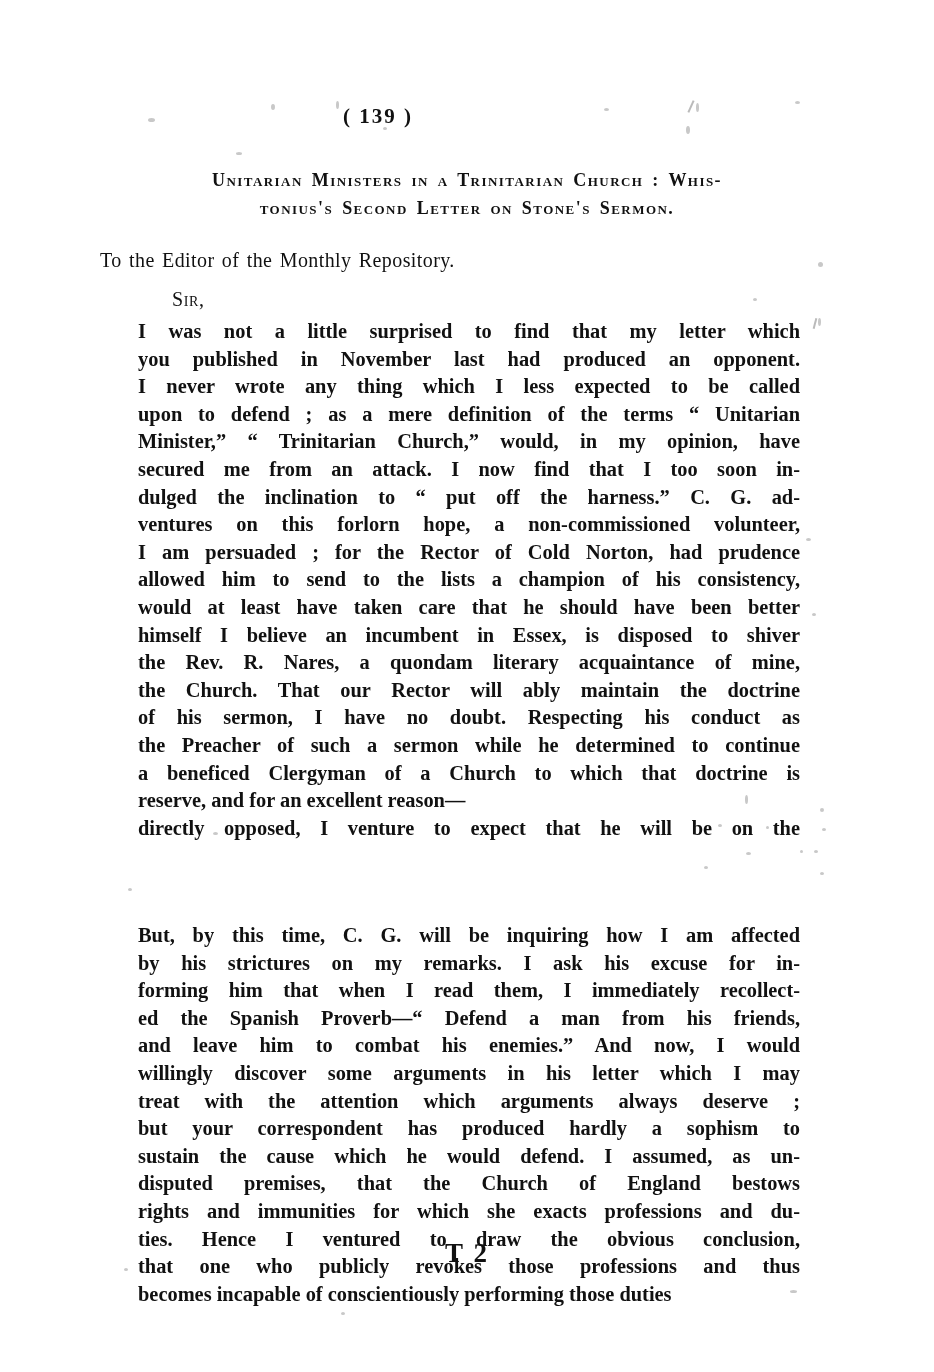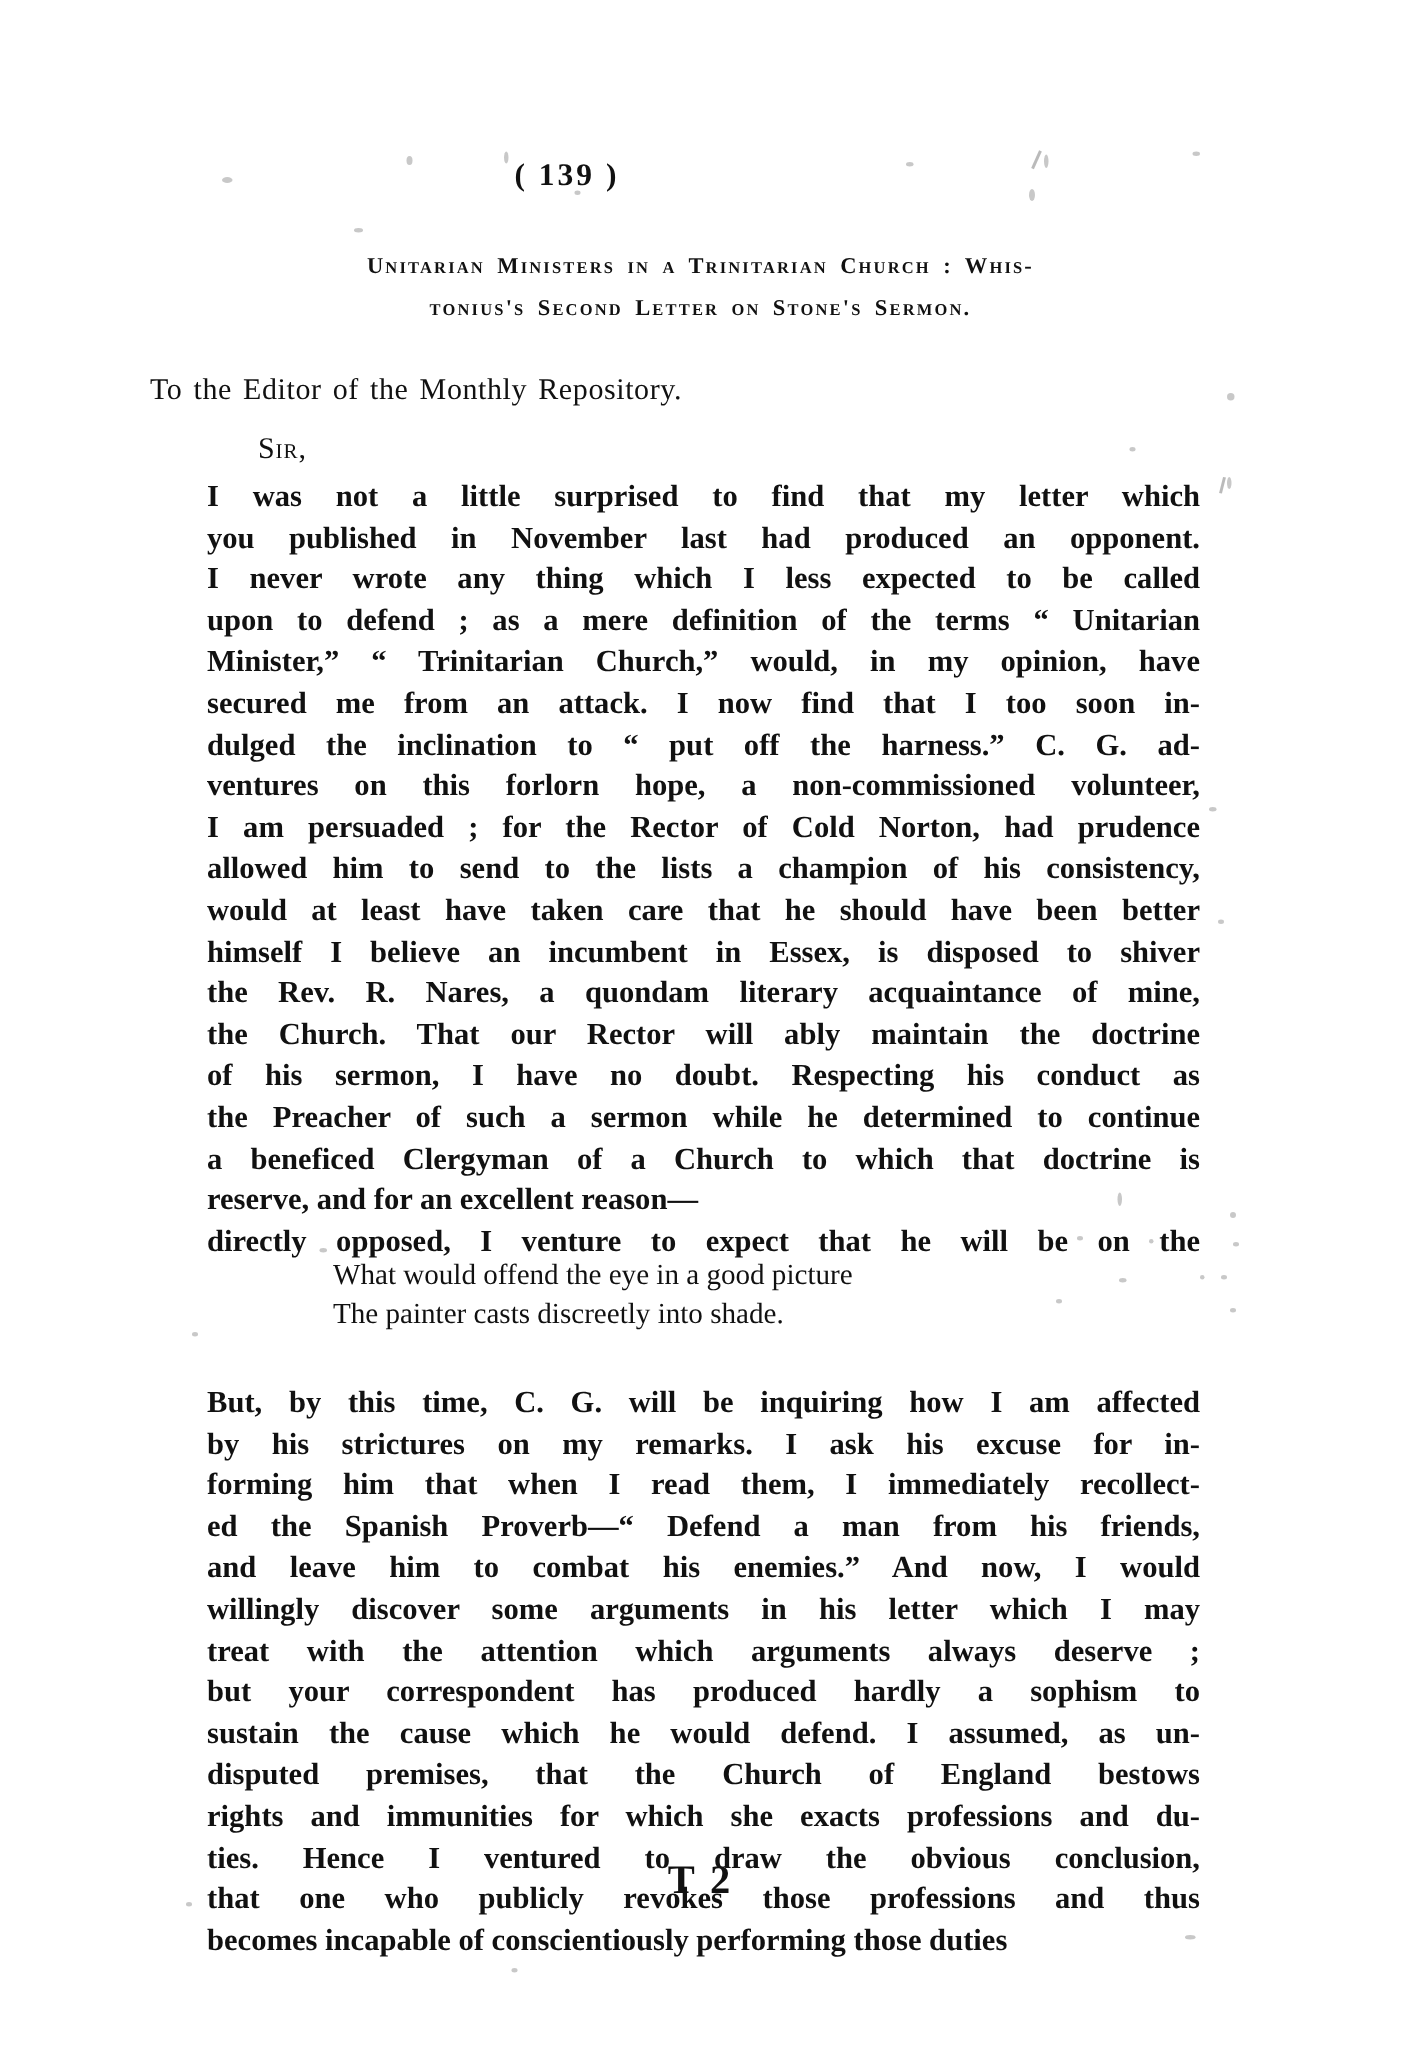--- a/index.html
+++ b/index.html
@@ -36,21 +36,21 @@
     letter-spacing: 2px;
     font-family: "Liberation Serif", "DejaVu Serif", serif;
   }
 
   
   .headline {
     position: absolute;
     left: 100px;
     width: 734px;
     text-align: center;
-    font-size: 15px;
+    font-size: 18px;
     font-weight: bold;
     font-variant: small-caps;
     letter-spacing: 1.45px;
     word-spacing: 3px;
     font-family: "Liberation Serif", "DejaVu Serif", serif;
   }
   .headline-1 { top: 170px; }
   .headline-2 { top: 198px; }
 
   
@@ -174,26 +174,20 @@
         <span class="tl">the Rev. R. Nares, a quondam literary acquaintance of mine,</span>
         <span class="tl">the Church.   That our Rector will ably maintain the doctrine</span>
         <span class="tl">of his sermon, I have no doubt.   Respecting his conduct as</span>
         <span class="tl">the Preacher of such a sermon while he determined to continue</span>
         <span class="tl">a beneficed Clergyman of a Church to which that doctrine is</span>
         <span class="tl last">reserve, and for an excellent reason—</span>
         <span class="tl">directly opposed, I venture to expect that he will be on the</span>
       </p>
   </div>
 
-  <div class="verse">
-    <p style="margin:0">
-        <span class="vline">What would offend the eye in a good picture</span>
-        <span class="vline">The painter casts discreetly into shade.</span>
-      </p>
-  </div>
 
   <div class="body-block" id="para-two">
     <p>
         <span class="tl">But, by this time, C. G. will be inquiring how I am affected</span>
         <span class="tl">by his strictures on my remarks.   I ask his excuse for in-</span>
         <span class="tl">forming him that when I read them, I immediately recollect-</span>
         <span class="tl">ed the Spanish Proverb—“ Defend a man from his friends,</span>
         <span class="tl">and leave him to combat his enemies.”   And now, I would</span>
         <span class="tl">willingly discover some arguments in his letter which I may</span>
         <span class="tl">treat with the attention which arguments always deserve ;</span>

